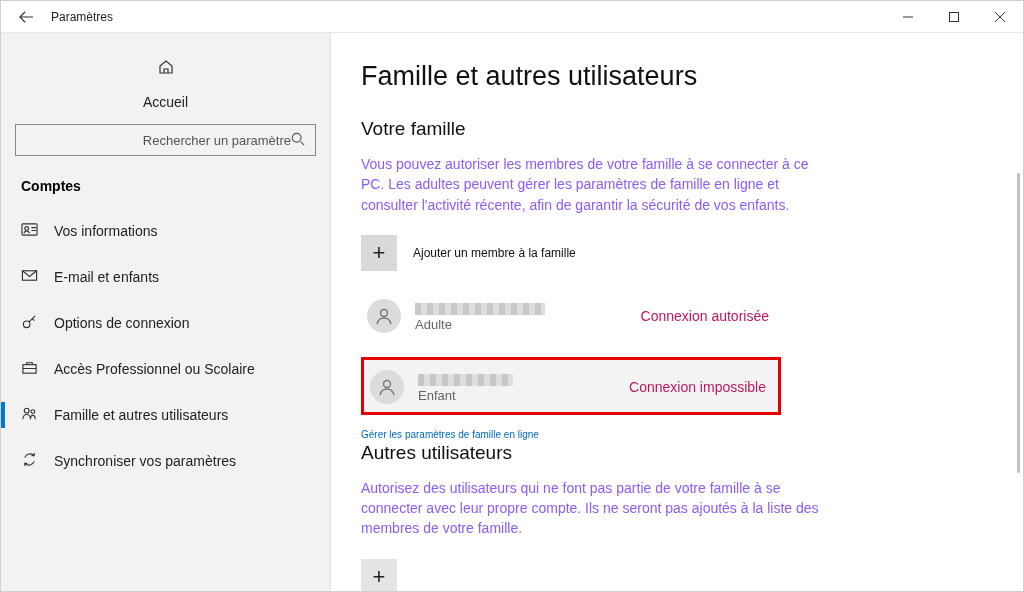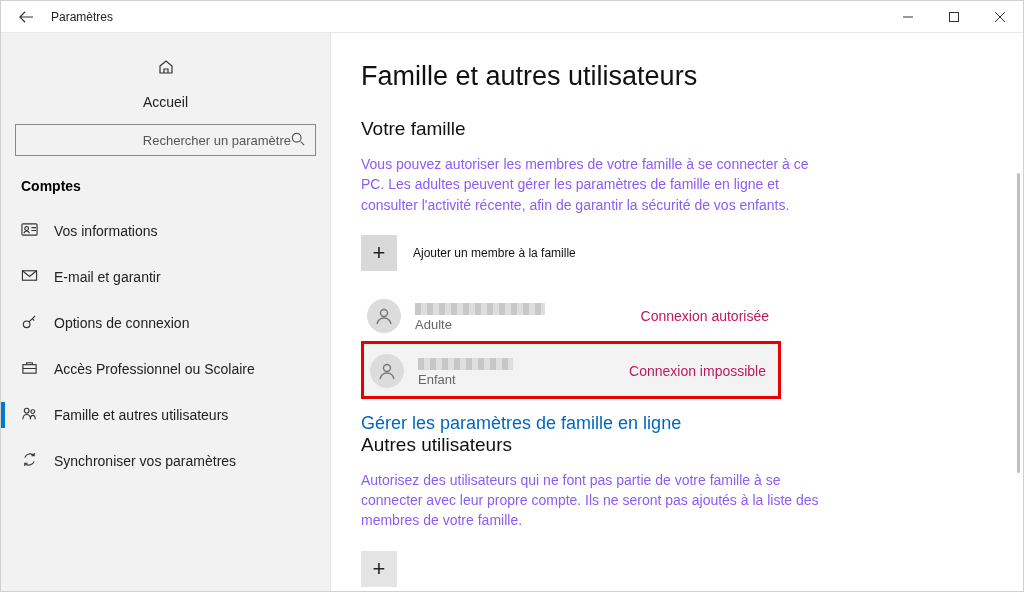--- a/index.html
+++ b/index.html
@@ -26,29 +26,29 @@
   .content { flex: 1; padding: 28px 40px 0 30px; overflow-y: auto; position: relative; }
   .scrollbar { position:absolute; right:3px; top:0; bottom:0; width:3px; background:transparent; }
   .scrollbar-thumb { position:absolute; right:0; top:140px; width:3px; height:300px; background:#c0c0c0; border-radius:2px; }
   h1 { font-size: 27px; font-weight: 400; color: #111; margin-bottom: 26px; }
   h2 { font-size: 19px; font-weight: 400; color: #111; margin-bottom: 14px; }
   p.desc { font-size: 14px; color: #8b5cf6; max-width: 460px; line-height: 1.45; margin-bottom: 20px; }
   .add-row { display: flex; align-items: center; gap: 16px; margin-bottom: 18px; cursor:pointer; }
   .add-btn { width: 36px; height: 36px; background: #d9d9d9; display:flex; align-items:center; justify-content:center; font-size: 22px; color:#222; }
   .add-label { font-size: 12px; color: #111; }
   .member-row { display: flex; align-items: center; padding: 10px 12px 8px 6px; width: 420px; gap: 14px; }
-  .member-row.highlight { background: #f3f3f3; border: 3px solid #e60000; }
+  .member-row.highlight { background: #f3f3f3; border: 3px solid #e60000; margin-top: 16px; }
   .avatar { width: 34px; height: 34px; border-radius: 50%; background: #dcdcdc; display:flex; align-items:center; justify-content:center; }
   .avatar svg { width: 20px; height: 20px; color:#777; }
   .member-info { flex: 1; display:flex; flex-direction:column; gap:2px; }
   .member-name { font-size: 14px; color: #333; }
   .member-role { font-size: 13px; color: #666; }
   .member-status { font-size: 14px; color: #be185d; }
   .redact { display:inline-block; height:12px; background: repeating-linear-gradient(90deg,#c7c7c7 0 6px,#dedede 6px 12px); vertical-align:middle; }
-  a.link { color: #0067c0; font-size: 18px; text-decoration: none; display:inline-block; margin-top: 14px; }
+  a.link { color: #0067c0; font-size: 10px; text-decoration: none; display:inline-block; margin-top: 14px; }
   .cutoff { color:#666; font-size:14px; margin-top:18px; display:flex; align-items:center; gap:14px; }
   .cutoff .add-btn { background:#e4e4e4; }
 </style>
 </head>
 <body>
 
 <div class="window">
   <div class="titlebar">
     <div class="tb-left">
       <div class="tb-back">
@@ -103,21 +103,21 @@
                 <circle cx="6" cy="8" r="2"></circle>
                 <path d="M3 13c.6-1.5 2-2.5 3-2.5s2.4 1 3 2.5M11 7h5M11 10h5"></path>
               </svg></span>
           <span>Vos informations</span>
         </div>
         <div class="nav-item">
           <span><svg viewBox="0 0 18 18" fill="none" stroke="#333" stroke-width="1.2">
                 <rect x="1.5" y="4" width="15" height="10"></rect>
                 <path d="M1.5 4l7.5 6 7.5-6"></path>
               </svg></span>
-          <span>E-mail et garantir</span>
+          <span>E-mail et enfants</span>
         </div>
         <div class="nav-item">
           <span><svg viewBox="0 0 18 18" fill="none" stroke="#333" stroke-width="1.2">
                 <circle cx="6" cy="12" r="3.5"></circle>
                 <path d="M8.5 9.5L15 3M12 6l2 2"></path>
               </svg></span>
           <span>Options de connexion</span>
         </div>
         <div class="nav-item">
           <span><svg viewBox="0 0 18 18" fill="none" stroke="#333" stroke-width="1.2">

